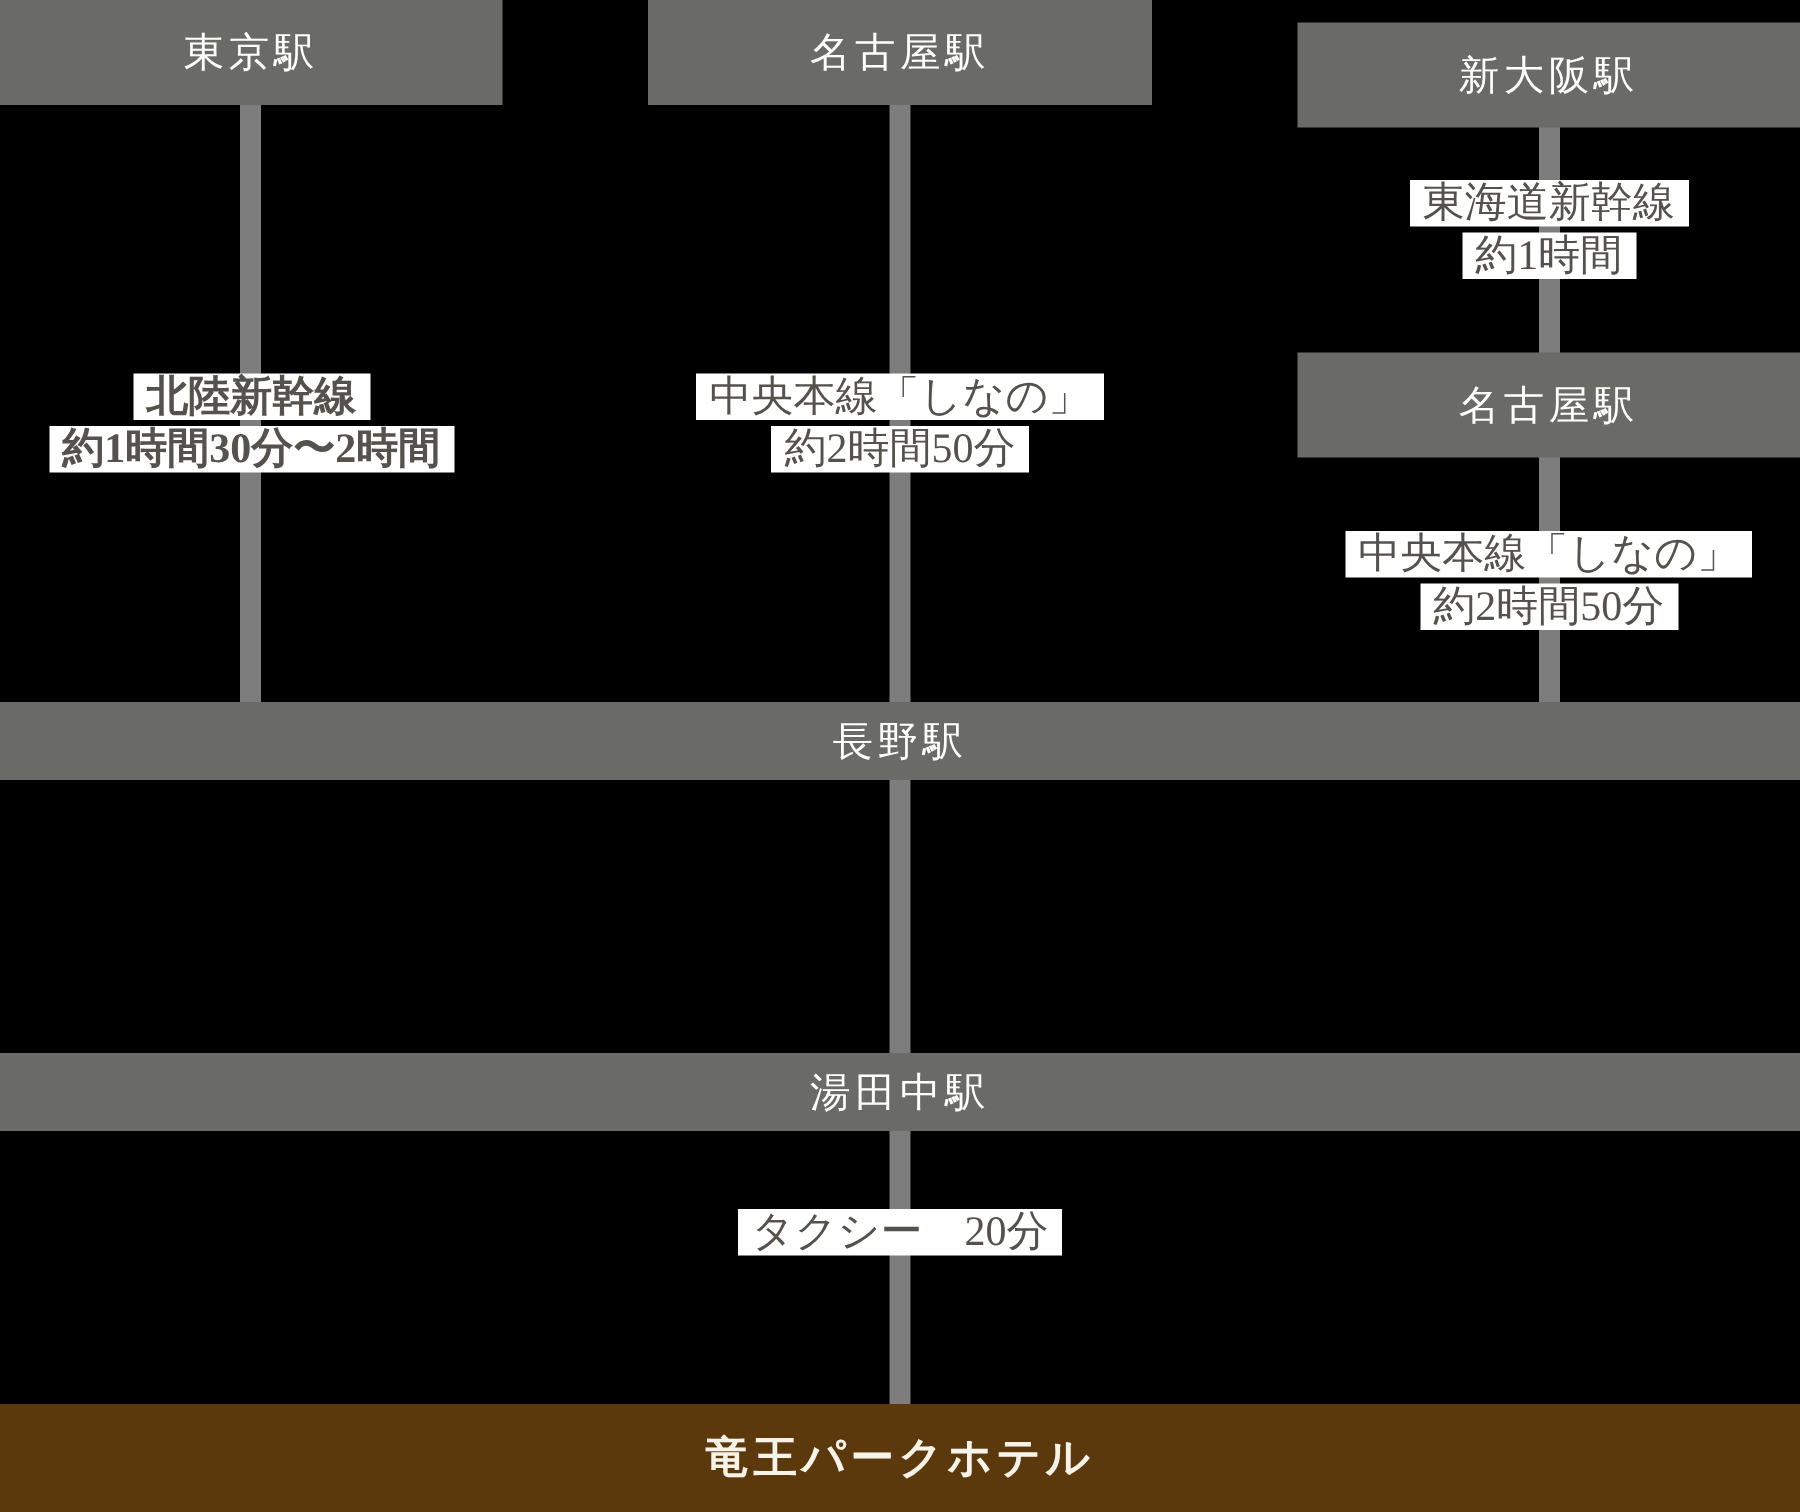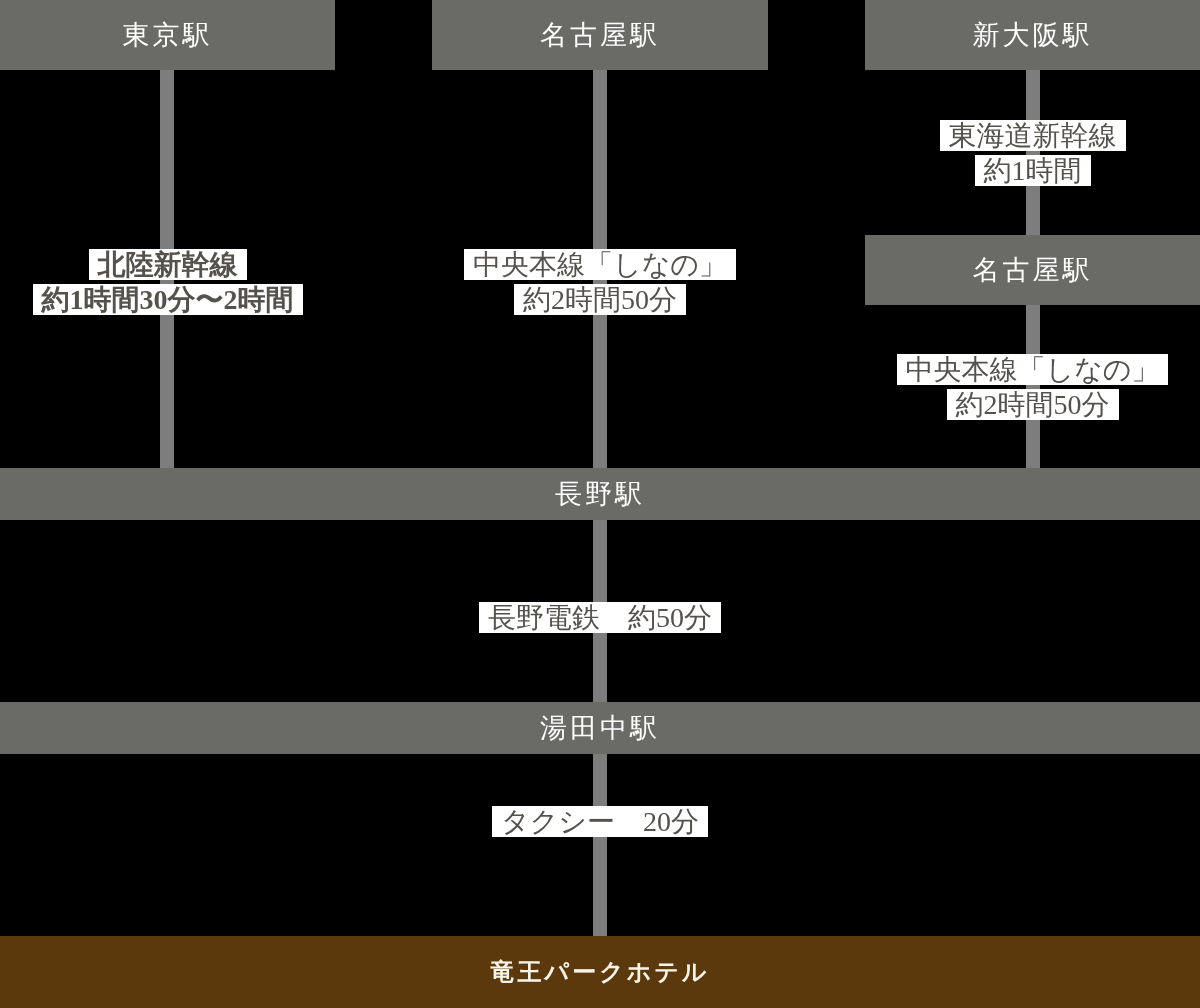--- a/index.html
+++ b/index.html
@@ -35,21 +35,21 @@
     color: var(--station-text, #ffffff);
     font-size: 27px;
     letter-spacing: 3px;
     display: flex;
     align-items: center;
     justify-content: center;
     z-index: 2;
   }
   .station-box.c1 { left: 0; top: 0; }
   .station-box.c2 { left: 432px; top: 0; width: 336px; }
-  .station-box.c3 { left: 865px; top: 0; }
+  .station-box.c3 { left: 865px; top: 15px; }
   .station-box.c3mid { left: 865px; top: 235px; }
 
   
   .station-bar {
     position: absolute;
     left: 0;
     width: 1200px;
     height: 52px;
     background: var(--station-box, #6a6a67);
     color: var(--station-text, #ffffff);
@@ -90,21 +90,21 @@
 
   
   .hotel-bar {
     position: absolute;
     left: 0;
     top: 936px;
     width: 1200px;
     height: 72px;
     background: var(--hotel-bar, #5c390d);
     color: var(--hotel-text, #f8f3e8);
-    font-size: 24px;
+    font-size: 29px;
     font-weight: 600;
     letter-spacing: 3px;
     display: flex;
     align-items: center;
     justify-content: center;
     z-index: 2;
   }
 </style>
 </head>
 <body>
@@ -146,23 +146,20 @@
 
   <div class="route-label col3 shinano3">
     <div><span class="chip">中央本線「しなの」</span></div>
     <div><span class="chip">約2時間50分</span></div>
   </div>
 
   <div class="station-bar nagano">
     <span>長野駅</span>
   </div>
 
-  <div class="route-label col2 dentetsu">
-    <div><span class="chip">長野電鉄　約50分</span></div>
-  </div>
 
   <div class="station-bar yudanaka">
     <span>湯田中駅</span>
   </div>
 
   <div class="route-label col2 taxi">
     <div><span class="chip">タクシー　20分</span></div>
   </div>
 
 

